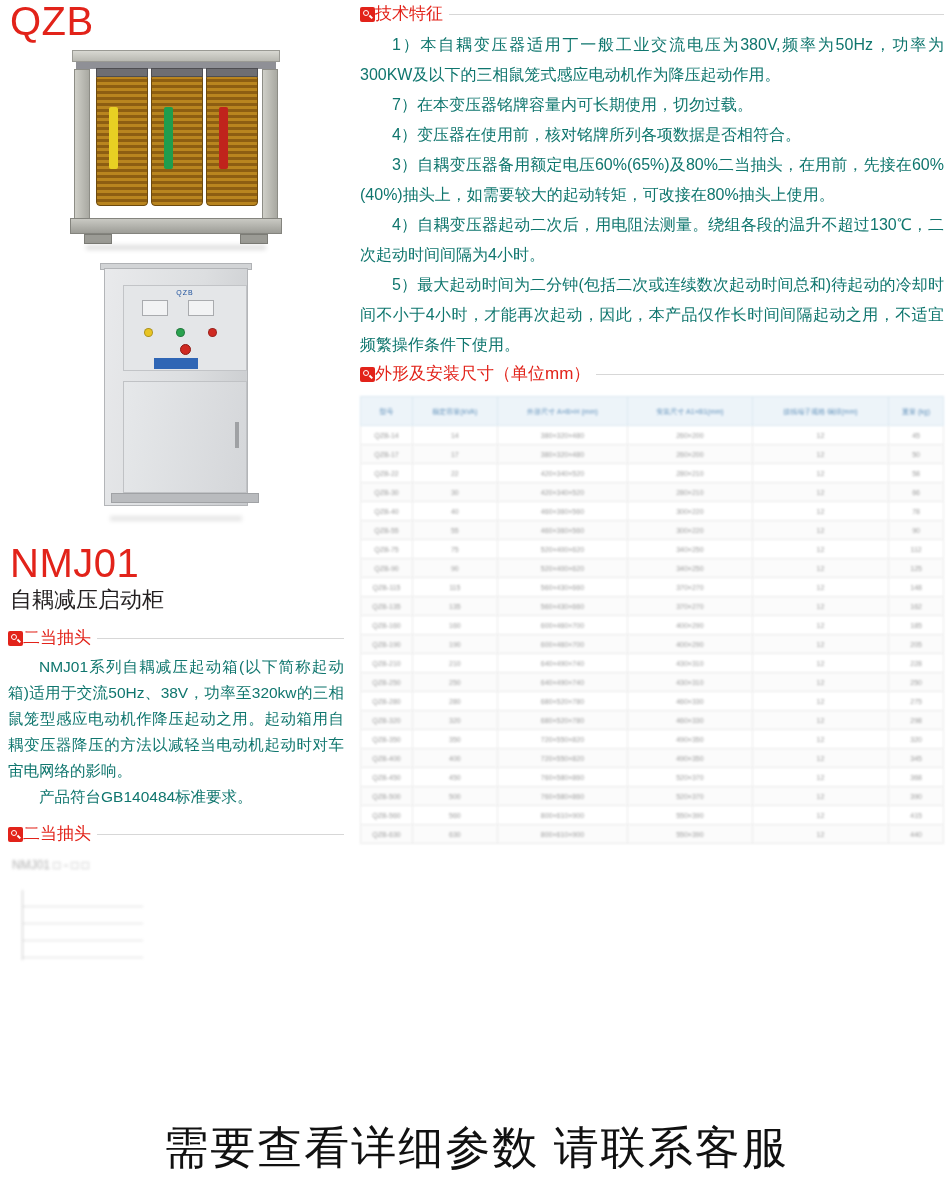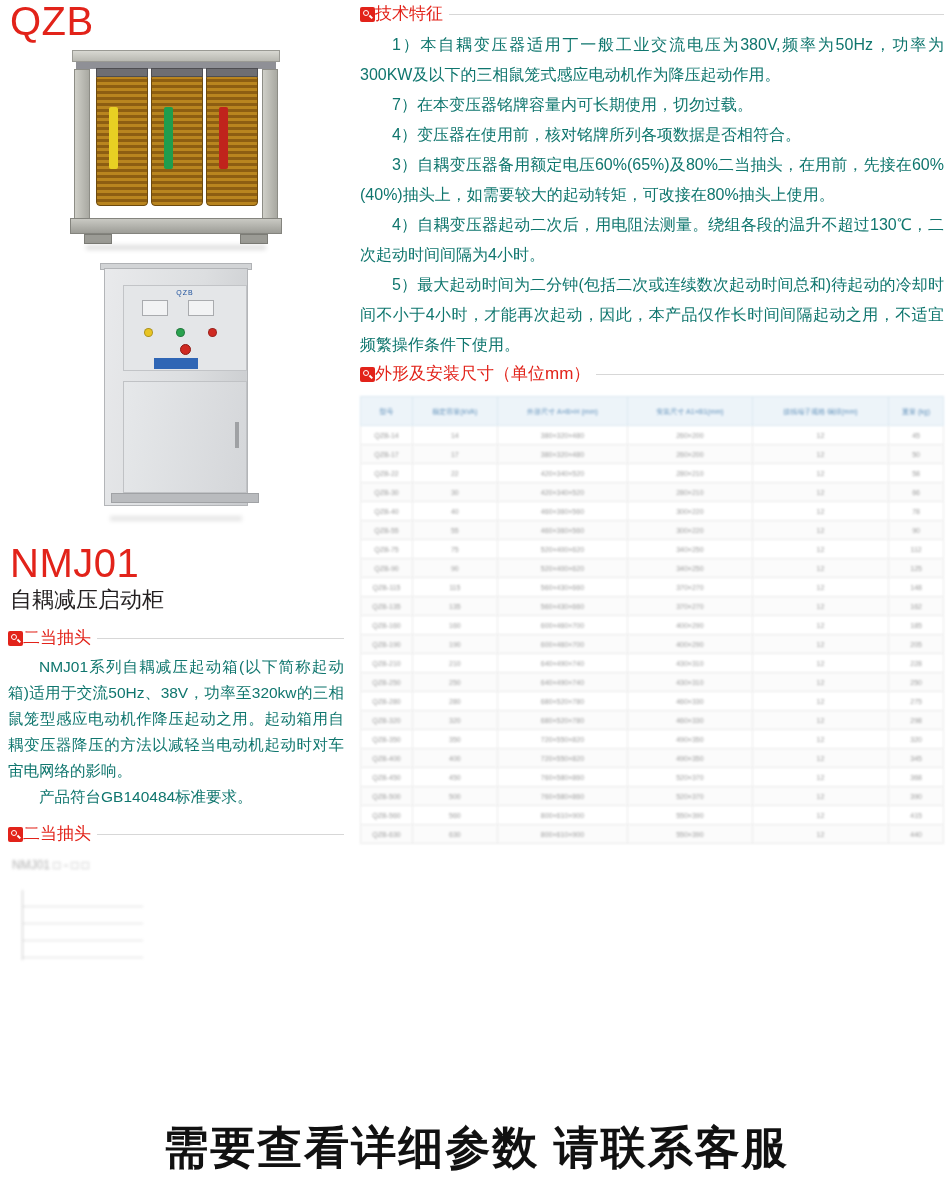--- a/index.html
+++ b/index.html
@@ -367,21 +367,21 @@
   .footer-overlay {
     position: absolute;
     left: 0;
     bottom: 16px;
     width: 952px;
     text-align: center;
     font-size: 45px;
     line-height: 54px;
     color: #111111;
     letter-spacing: 2px;
-    font-weight: 700;
+    font-weight: 400;
   }
 </style>
 </head>
 <body>
 
 <div class="page">
 
   <div class="left-col">
 
     <div class="title-red">QZB</div>

